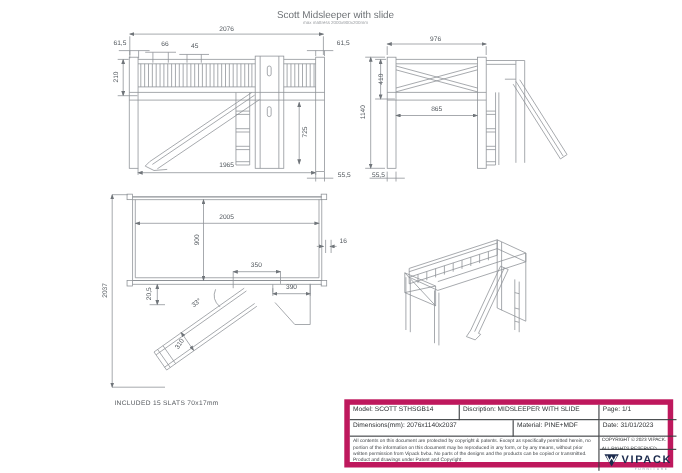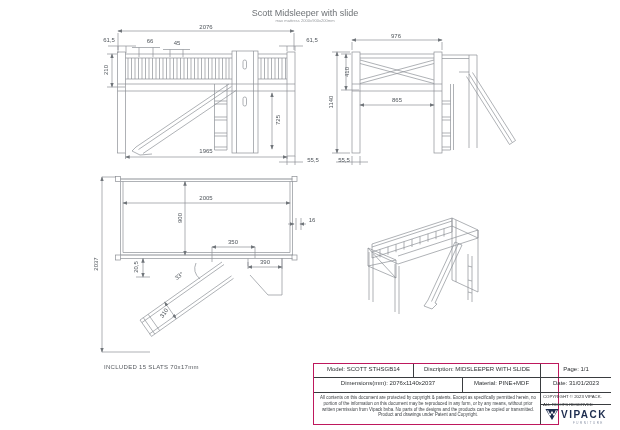--- a/index.html
+++ b/index.html
@@ -1,30 +1,30 @@
 <!DOCTYPE html>
 <html><head>
 <meta charset="utf-8">
 <style>
   html,body{margin:0;padding:0;background:#e8e8e8;}
   .sheet{position:relative;width:620px;height:430px;background:#ffffff;overflow:hidden;
-         font-family:"Liberation Sans",sans-serif;text-align:center;}
+         font-family:"Liberation Sans",sans-serif;}
   .title{position:absolute;left:305px;top:8px;transform:translateX(-50%);
          font-size:9px;color:#6e7276;white-space:nowrap;}
   .subtitle{position:absolute;left:305px;top:18px;transform:translateX(-50%) scale(.68);
          font-size:6px;color:#9a9da1;white-space:nowrap;}
   .note{position:absolute;left:104px;top:364px;font-size:6px;color:#55595e;letter-spacing:.3px;}
   svg.lines{position:absolute;left:0;top:0;}
   .dim{position:absolute;font-size:6px;color:#50565c;white-space:nowrap;
        transform:translate(-50%,-50%);}
   .dim.rot{transform:translate(-50%,-50%) rotate(-90deg);}
   .dim.r38{transform:translate(-50%,-50%) rotate(-38deg);}
   .dim.r55{transform:translate(-50%,-50%) rotate(-55deg);}
-  .tblock{position:absolute;left:313px;top:363px;width:246px;height:62px;
-          border:1px solid #be185d;font-size:6px;color:#2d3033;box-sizing:border-box;}
+  .tblock{position:absolute;left:313px;top:363px;width:299px;height:62px;
+          border:5px solid #be185d;font-size:6px;color:#2d3033;box-sizing:border-box;}
   .cell{position:absolute;box-sizing:border-box;border-right:1px solid #3a3d40;
         border-bottom:1px solid #3a3d40;padding:2px 3px;white-space:nowrap;overflow:hidden;}
   .cell.last{border-right:none;}
   .cell.bot{border-bottom:none;}
   .disc-inner{width:300px;transform:scale(.74);transform-origin:0 0;
               font-size:6px;line-height:1.3;color:#3a3e42;white-space:normal;}
   .cr-line{transform:scale(.72);transform-origin:0 0;font-size:6px;line-height:1.25;
            color:#2d3033;white-space:nowrap;}
   .logo-row{position:absolute;left:0;right:0;bottom:0;height:19px;border-top:1px solid #3a3d40;
             display:flex;align-items:center;justify-content:center;gap:2px;}

